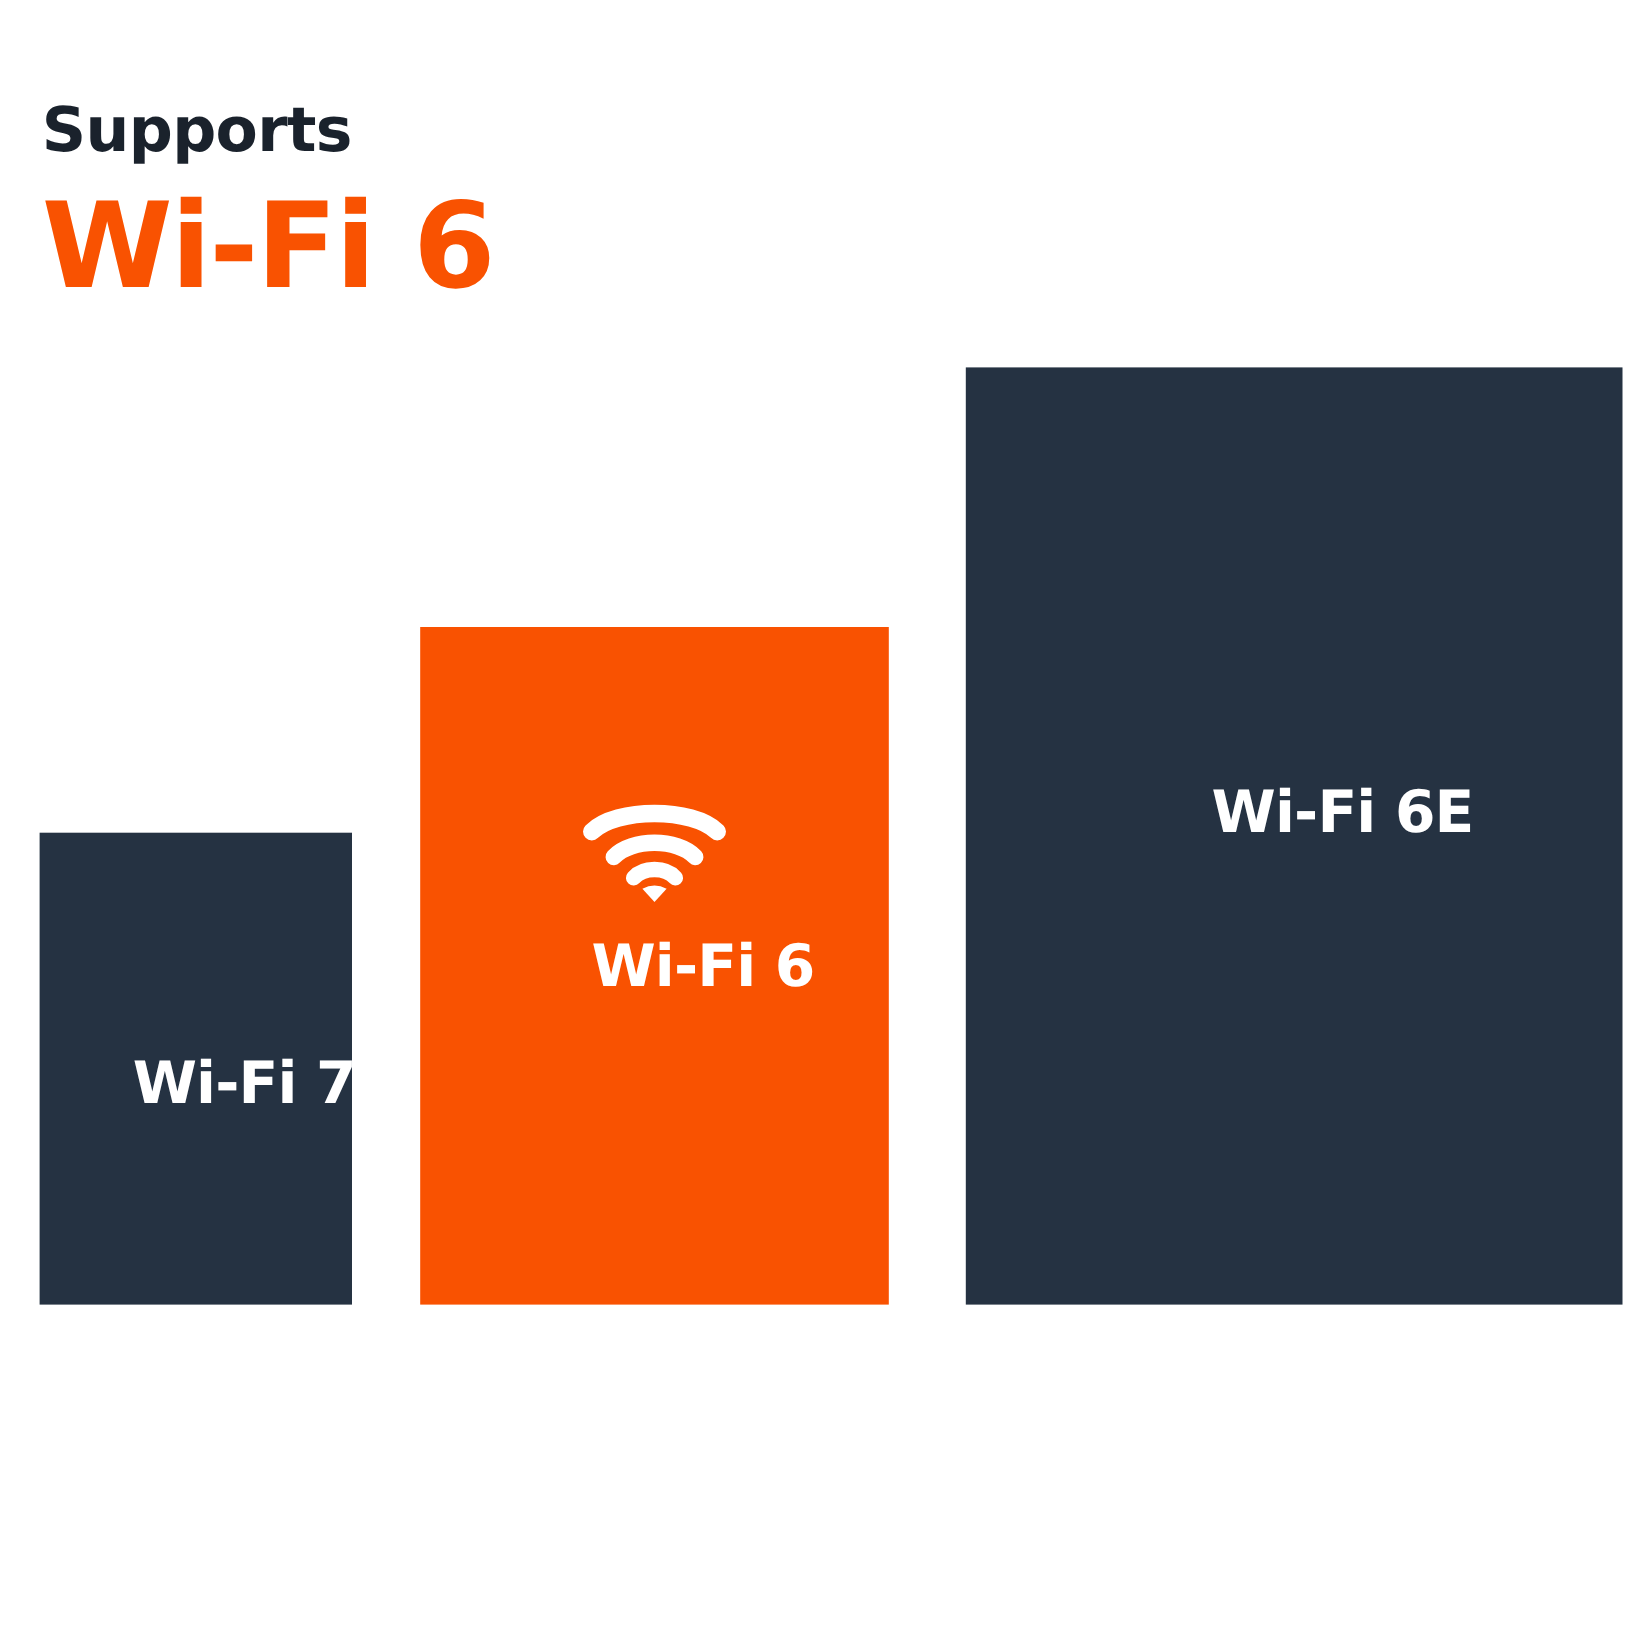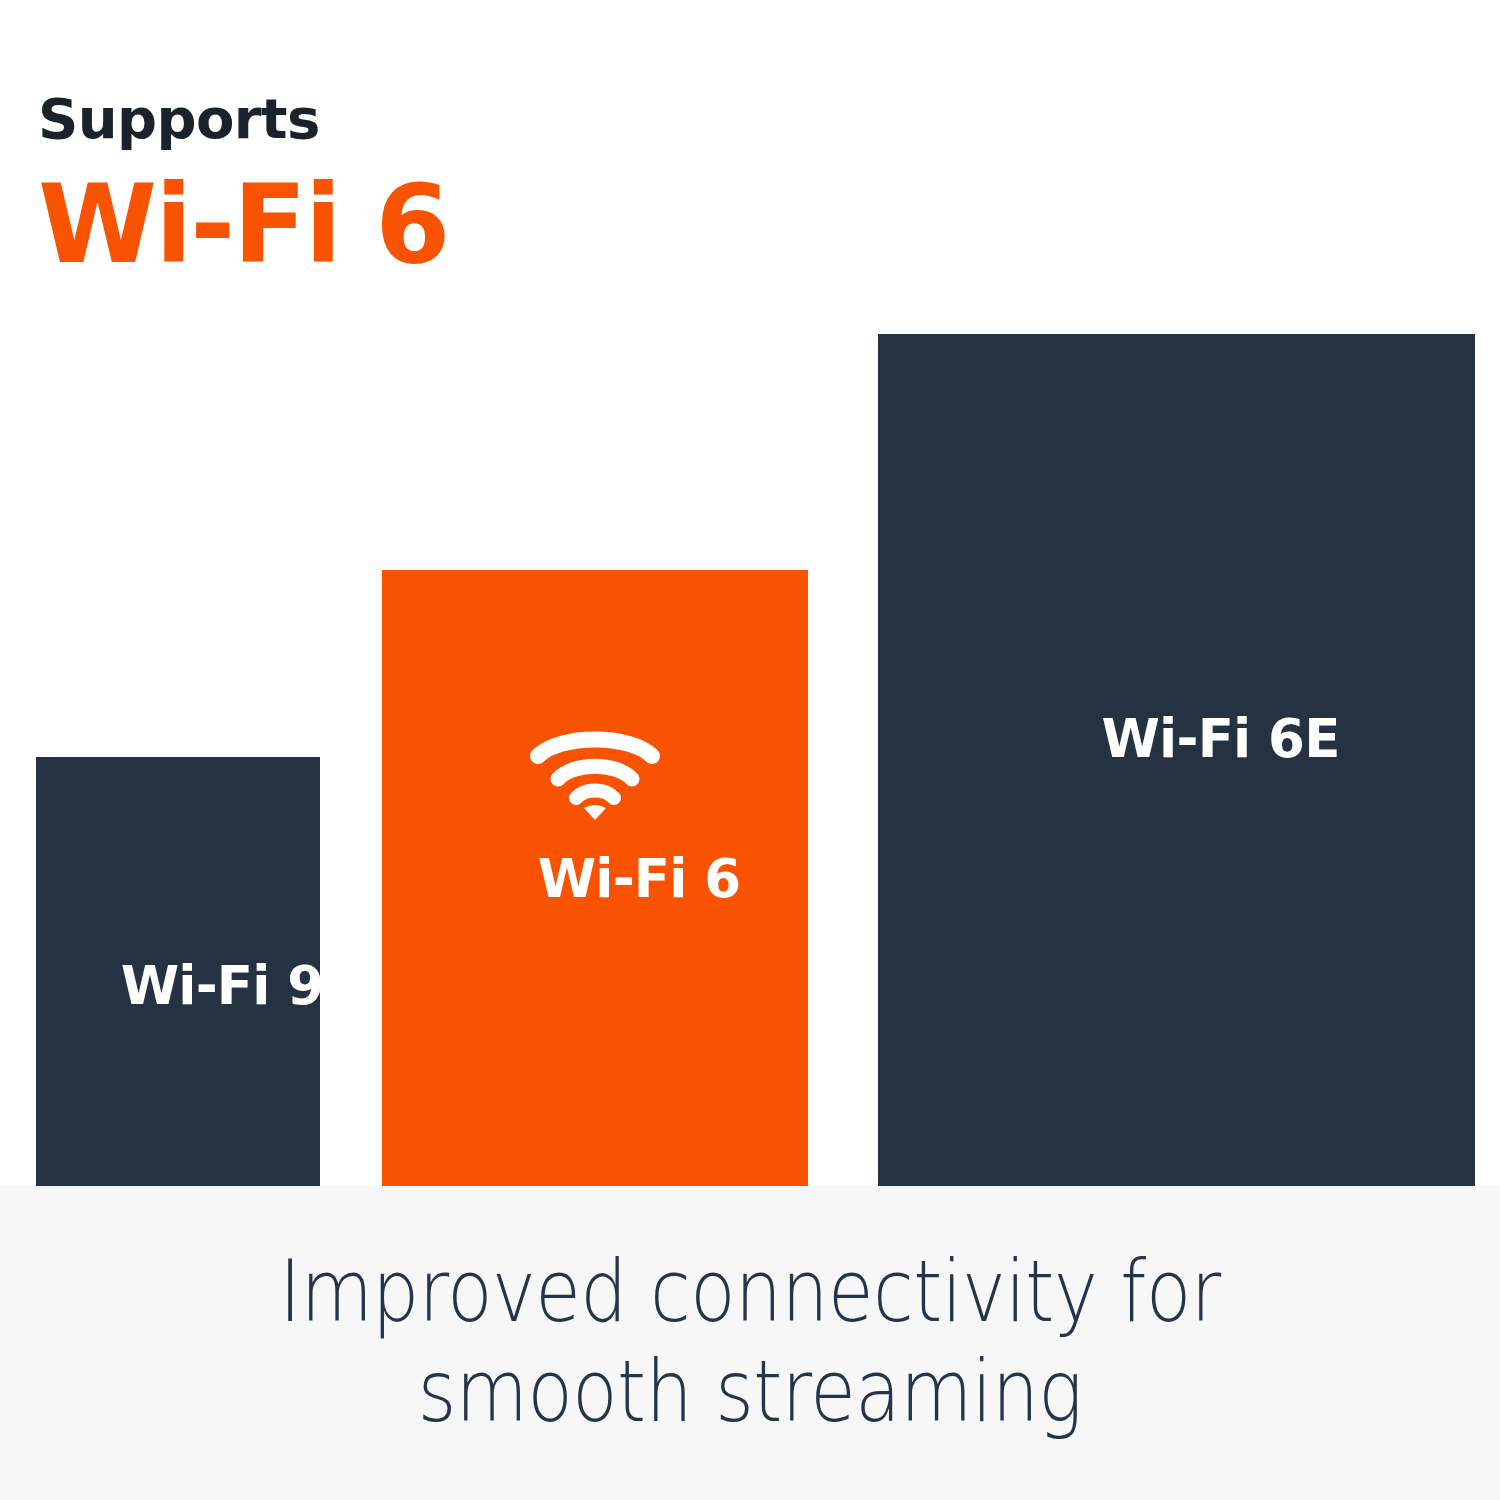--- a/index.html
+++ b/index.html
@@ -138,37 +138,33 @@
 <body>
 
 <div id="stage">
 
   <div class="headline">
     <div class="headline-eyebrow">Supports</div>
     <div class="headline-main">Wi-Fi 6</div>
   </div>
 
   <div class="bar" id="bar-wifi5">
-    <div class="bar-label">Wi-Fi 9</div>
+    <div class="bar-label">Wi-Fi 7</div>
   </div>
 
   <div class="bar" id="bar-wifi6">
     <div class="wifi-icon">
       <svg viewBox="0 0 130 92" xmlns="http://www.w3.org/2000/svg">
         <path d="M8 28 C30 6 100 6 122 28" fill="none" stroke="#ffffff" stroke-width="16" stroke-linecap="round"></path>
         <path d="M28 51 C44 34 86 34 102 51" fill="none" stroke="#ffffff" stroke-width="15" stroke-linecap="round"></path>
         <path d="M46 70 C55 60 75 60 84 70" fill="none" stroke="#ffffff" stroke-width="14" stroke-linecap="round"></path>
         <path d="M54 80 Q65 74 76 80 L65 92 Z" fill="#ffffff"></path>
       </svg>
     </div>
     <div class="bar-label">Wi-Fi 6</div>
   </div>
 
   <div class="bar" id="bar-wifi6e">
     <div class="bar-label">Wi-Fi 6E</div>
   </div>
 
-  <div class="caption-panel">
-    <div class="caption-text">Improved connectivity for
-smooth streaming</div>
-  </div>
 
 </div>
 
 </body></html>

